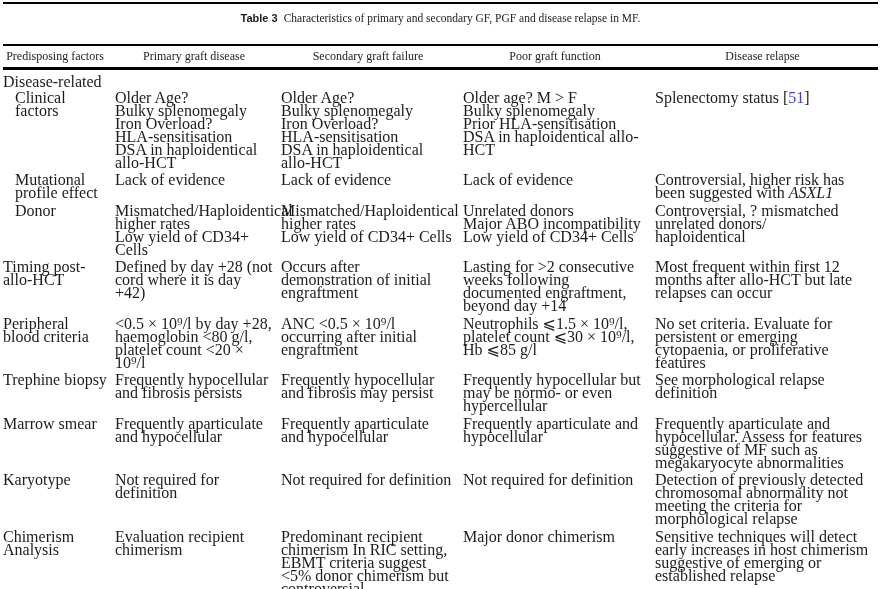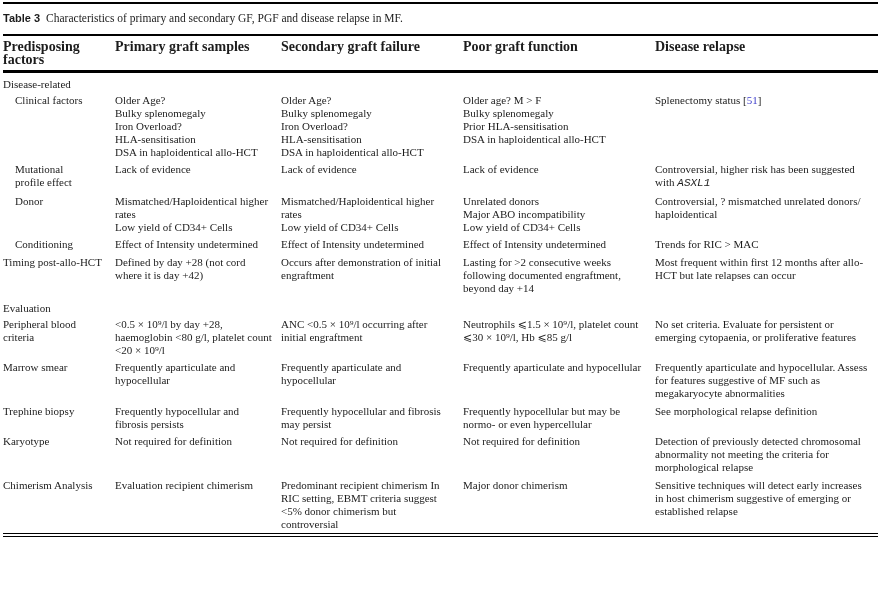--- a/index.html
+++ b/index.html
@@ -1,33 +1,33 @@
 <!DOCTYPE html>
 <html><head>
 <meta charset="utf-8">
 <style>
   html,body{margin:0;padding:0;background:#ffffff;}
   body{width:881px;height:589px;overflow:hidden;color:#1c1c1c;
        font-family:"Liberation Serif","DejaVu Serif",serif;}
   .page{padding:2px 3px 0 3px;}
   .toprule{border-top:2px solid #000;height:0;}
-  .caption{font-size:11.5px;line-height:14px;margin:7px 0 9px 0;}
+  .caption{font-size:11.5px;line-height:14px;margin:7px 0 19px 0;text-align:center;}
   .caption .cap-label{font-family:"Liberation Sans","DejaVu Sans",sans-serif;
        font-weight:bold;font-size:11px;margin-right:6px;}
   table{border-collapse:collapse;table-layout:fixed;width:875px;
        border-top:2px solid #000;border-bottom:4px double #000;}
-  th{font-weight:bold;text-align:left;vertical-align:top;
-     font-size:14px;line-height:13px;padding:4px 8px 4px 0;
+  th{font-weight:normal;text-align:center;vertical-align:top;
+     font-size:12px;line-height:13px;padding:4px 8px 4px 0;
      border-bottom:3px solid #000;}
-  td{vertical-align:top;font-size:11px;line-height:13px;
+  td{vertical-align:top;font-size:16px;line-height:13px;
      padding:2px 8px 2.5px 0;white-space:pre-line;}
   td.sec{padding:4.5px 0 1px 0;}
   td.lbl.indent{padding-left:12px;}
   .ref{color:#4040cc;text-decoration:none;cursor:pointer;margin-top:28px;}
-  .gene{font-style:italic;font-family:Liberation Mono, monospace;}
+  .gene{font-style:italic;}
 </style>
 </head>
 <body>
 
 <div class="page">
   <div class="toprule"></div>
   <div class="caption">
     <span class="cap-label">Table 3</span><span>Characteristics of primary and secondary GF, PGF and disease relapse in MF.</span>
   </div>
 
@@ -35,21 +35,21 @@
     <colgroup>
       <col style="width:112px">
         <col style="width:166px">
         <col style="width:182px">
         <col style="width:192px">
         <col style="width:223px">
     </colgroup>
     <thead>
       <tr>
         <th>Predisposing factors</th>
-        <th>Primary graft samples</th>
+        <th>Primary graft disease</th>
         <th>Secondary graft failure</th>
         <th>Poor graft function</th>
         <th>Disease relapse</th>
       </tr>
     </thead>
     <tbody>
 
       <tr>
         <td class="sec" colspan="5">Disease-related</td>
       </tr>
@@ -89,62 +89,52 @@
 Low yield of CD34+ Cells</td>
         <td>Mismatched/Haploidentical higher rates
 Low yield of CD34+ Cells</td>
         <td>Unrelated donors
 Major ABO incompatibility
 Low yield of CD34+ Cells</td>
         <td>Controversial, ? mismatched unrelated donors/
 haploidentical</td>
       </tr>
 
-      <tr>
-        <td class="lbl indent">Conditioning</td>
-        <td>Effect of Intensity undetermined</td>
-        <td>Effect of Intensity undetermined</td>
-        <td>Effect of Intensity undetermined</td>
-        <td>Trends for RIC &gt; MAC</td>
-      </tr>
 
       <tr>
         <td class="lbl">Timing post-allo-HCT</td>
         <td>Defined by day +28 (not cord where it is day +42)</td>
         <td>Occurs after demonstration of initial engraftment</td>
         <td>Lasting for &gt;2 consecutive weeks following documented engraftment, beyond day +14</td>
         <td>Most frequent within first 12 months after allo-HCT but late relapses can occur</td>
       </tr>
 
-      <tr>
-        <td class="sec" colspan="5">Evaluation</td>
-      </tr>
 
       <tr>
         <td class="lbl">Peripheral blood criteria</td>
         <td>&lt;0.5 × 10⁹/l by day +28, haemoglobin &lt;80 g/l, platelet count &lt;20 × 10⁹/l</td>
         <td>ANC &lt;0.5 × 10⁹/l occurring after initial engraftment</td>
         <td>Neutrophils ⩽1.5 × 10⁹/l, platelet count ⩽30 × 10⁹/l, Hb ⩽85 g/l</td>
         <td>No set criteria. Evaluate for persistent or emerging cytopaenia, or proliferative features</td>
       </tr>
 
       <tr>
+        <td class="lbl">Trephine biopsy</td>
+        <td>Frequently hypocellular and fibrosis persists</td>
+        <td>Frequently hypocellular and fibrosis may persist</td>
+        <td>Frequently hypocellular but may be normo- or even hypercellular</td>
+        <td>See morphological relapse definition</td>
+      </tr>
+
+      <tr>
         <td class="lbl">Marrow smear</td>
         <td>Frequently aparticulate and hypocellular</td>
         <td>Frequently aparticulate and hypocellular</td>
         <td>Frequently aparticulate and hypocellular</td>
         <td>Frequently aparticulate and hypocellular. Assess for features suggestive of MF such as megakaryocyte abnormalities</td>
-      </tr>
-
-      <tr>
-        <td class="lbl">Trephine biopsy</td>
-        <td>Frequently hypocellular and fibrosis persists</td>
-        <td>Frequently hypocellular and fibrosis may persist</td>
-        <td>Frequently hypocellular but may be normo- or even hypercellular</td>
-        <td>See morphological relapse definition</td>
       </tr>
 
       <tr>
         <td class="lbl">Karyotype</td>
         <td>Not required for definition</td>
         <td>Not required for definition</td>
         <td>Not required for definition</td>
         <td>Detection of previously detected chromosomal abnormality not meeting the criteria for morphological relapse</td>
       </tr>
 

